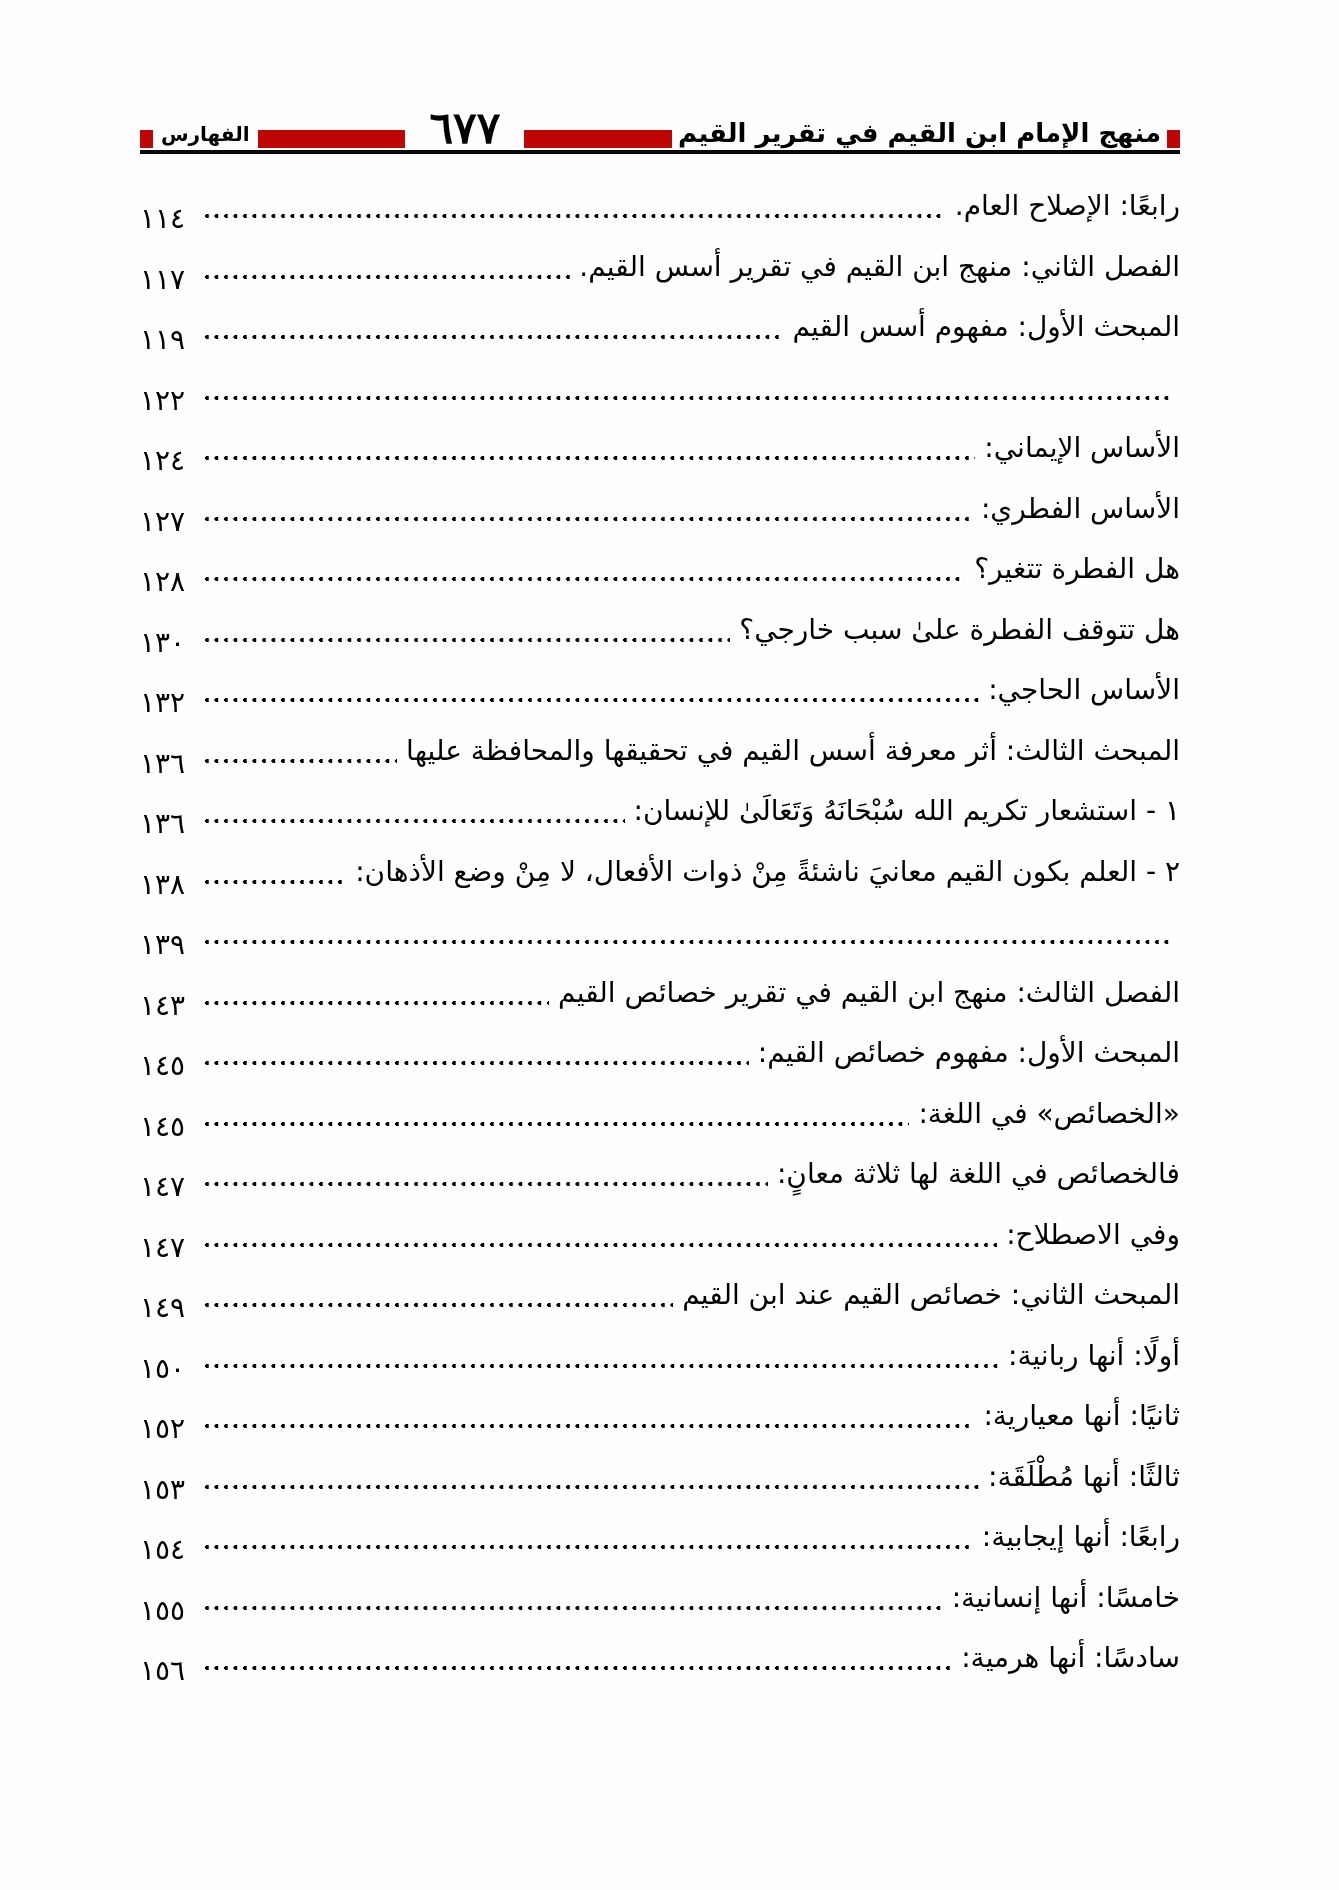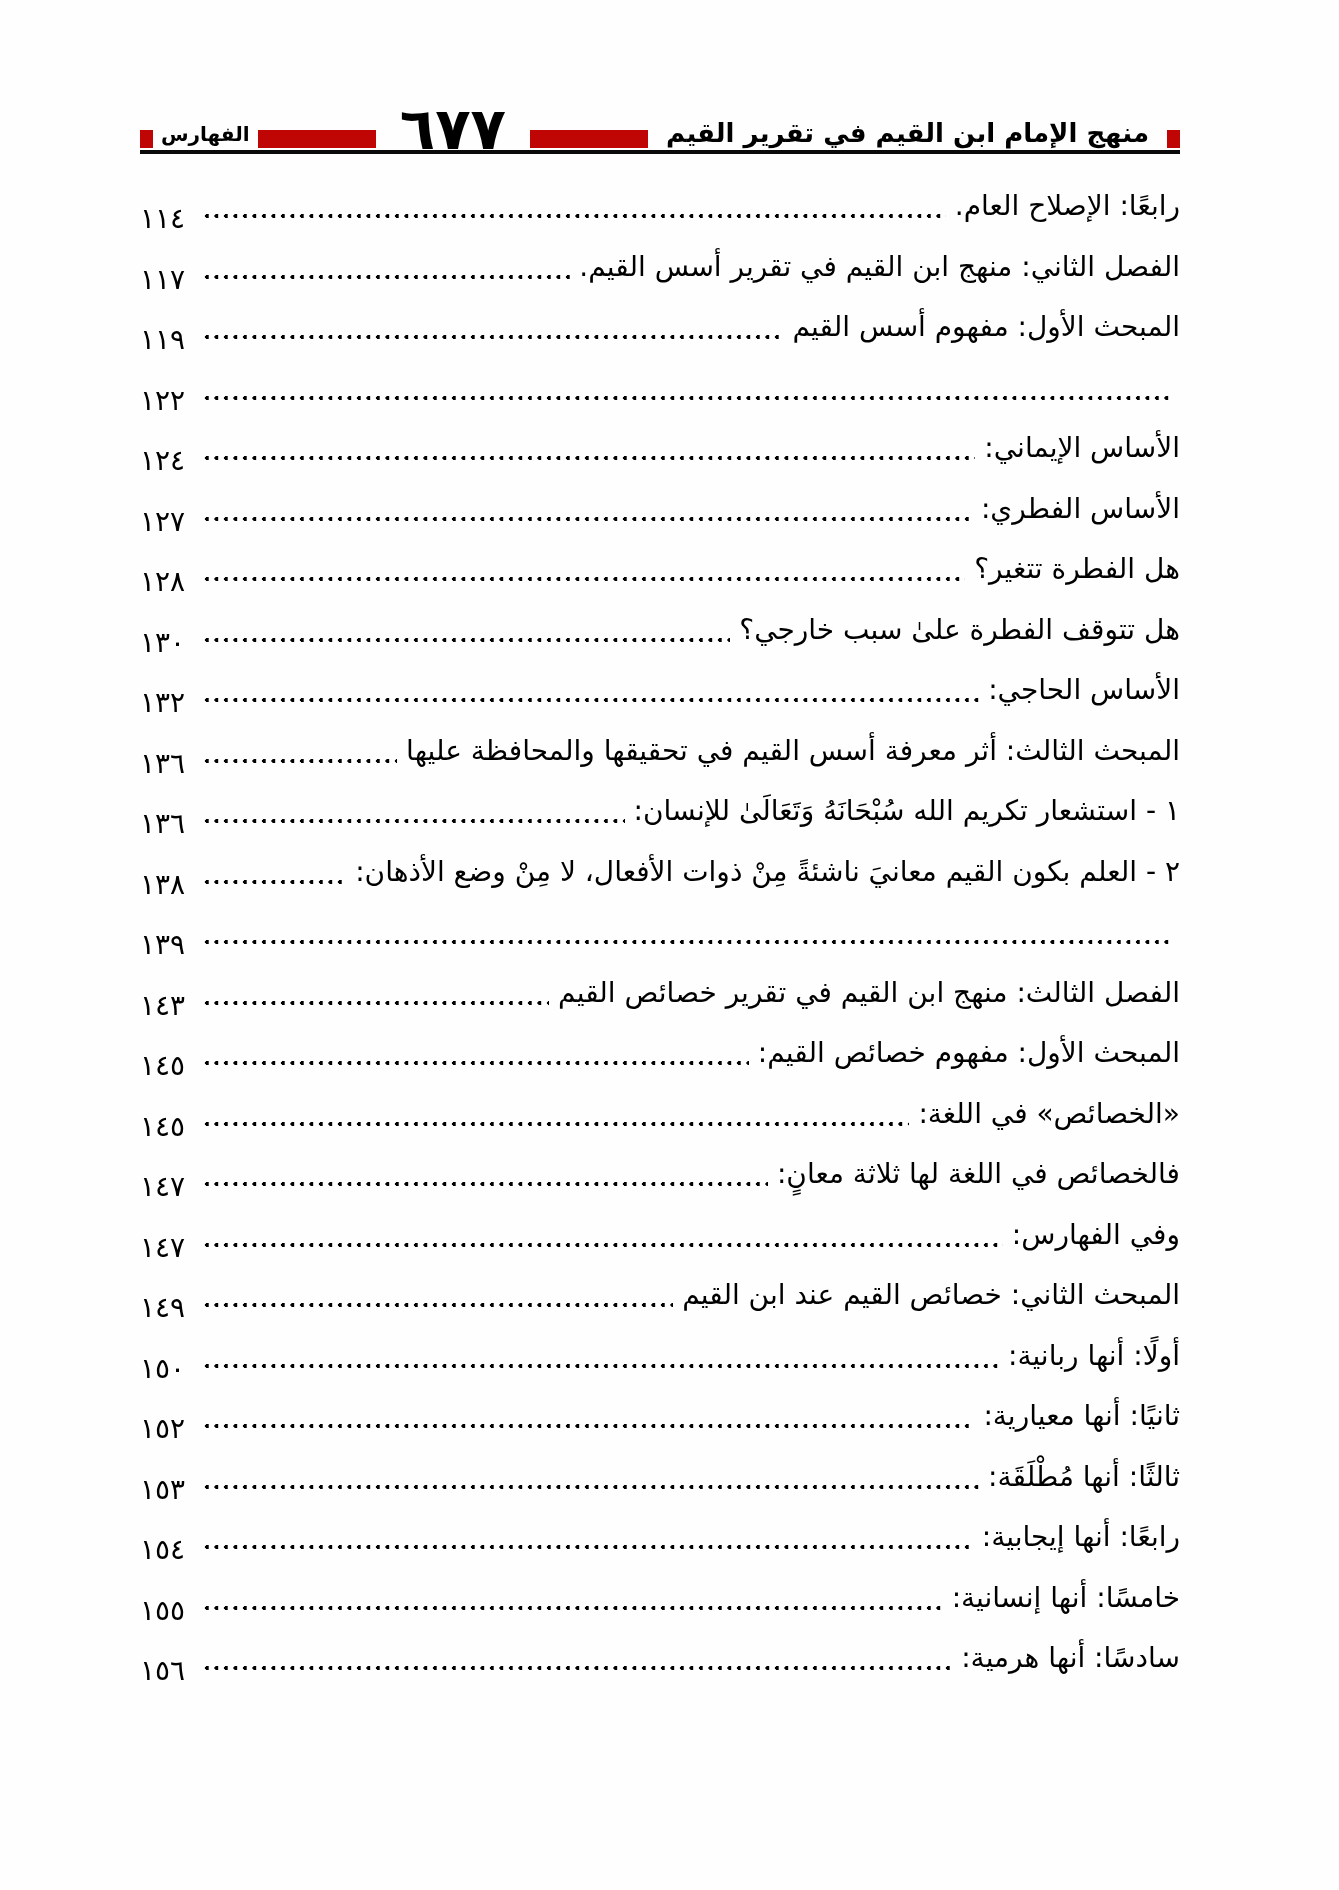--- a/index.html
+++ b/index.html
@@ -34,30 +34,31 @@
   .hbar{
     flex:1 1 auto;
     height:18px;
     background:var(--accent,#c00505);
   }
   .book-title{
     font-size:26px;
     line-height:30px;
     font-weight:bold;
     white-space:nowrap;
-    margin:0 18px;
+    margin:0 6px;
     flex:0 0 auto;
   }
   .page-num{
-    font-size:58px;
+    font-size:44px;
     line-height:38px;
     font-weight:bold;
     white-space:nowrap;
     padding:0 24px;
     flex:0 0 auto;
+    font-family:Liberation Serif, serif;
   }
   .section-label{
     font-size:20px;
     line-height:28px;
     font-weight:bold;
     white-space:nowrap;
     margin:0 8px;
     flex:0 0 auto;
   }
   
@@ -187,21 +188,21 @@
           <span class="t">«الخصائص» في اللغة:</span>
           <span class="dots"></span>
           <span class="p">١٤٥</span>
         </div>
         <div class="row">
           <span class="t">فالخصائص في اللغة لها ثلاثة معانٍ:</span>
           <span class="dots"></span>
           <span class="p">١٤٧</span>
         </div>
         <div class="row">
-          <span class="t">وفي الفهارس:</span>
+          <span class="t">وفي الاصطلاح:</span>
           <span class="dots"></span>
           <span class="p">١٤٧</span>
         </div>
         <div class="row">
           <span class="t">المبحث الثاني: خصائص القيم عند ابن القيم</span>
           <span class="dots"></span>
           <span class="p">١٤٩</span>
         </div>
         <div class="row">
           <span class="t">أولًا: أنها ربانية:</span>

